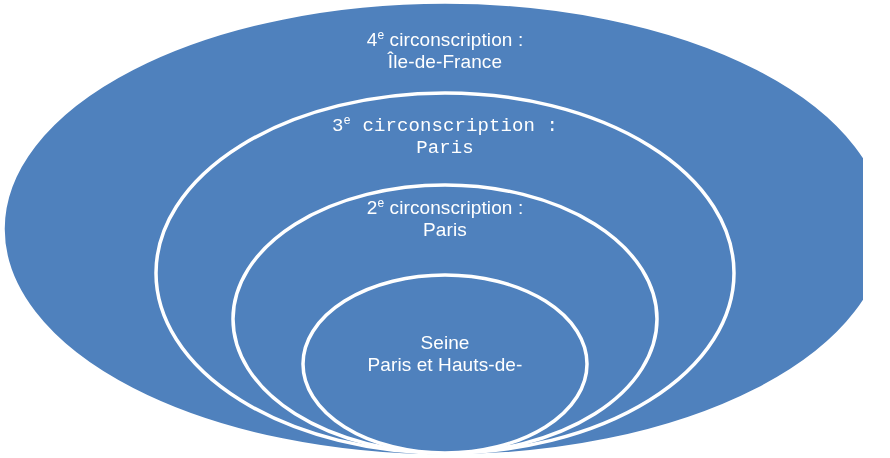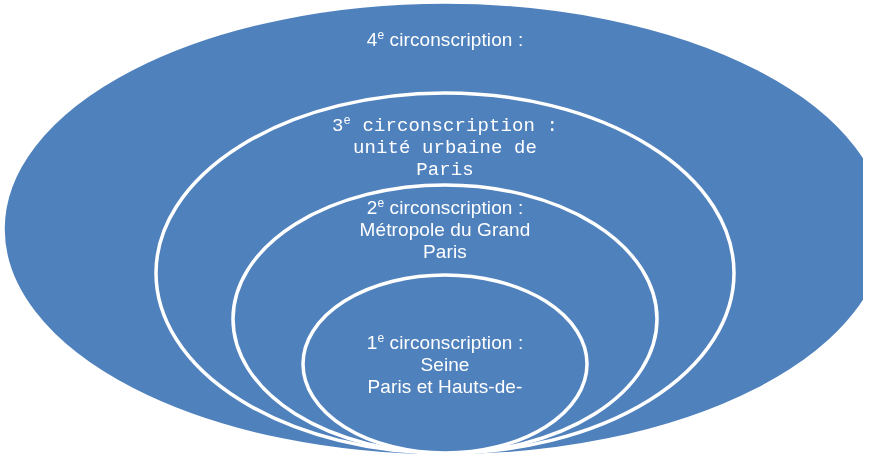--- a/index.html
+++ b/index.html
@@ -53,33 +53,31 @@
 
   <svg class="venn-svg" viewBox="0 0 890 458">
     <ellipse cx="445" cy="229" rx="442" ry="227" fill="#4F81BD"></ellipse>
     <ellipse cx="445" cy="273" rx="289" ry="180" fill="#4F81BD"></ellipse>
     <ellipse cx="445" cy="319" rx="212" ry="134" fill="#4F81BD"></ellipse>
     <ellipse cx="445" cy="364" rx="142" ry="89" fill="#4F81BD"></ellipse>
   </svg>
 
   <div class="label label-l4">
     <div class="line"><span>4</span><sup>e</sup><span> circonscription :</span></div>
+    <div class="line">Île-de-France</div>
   </div>
 
   <div class="label label-l3">
     <div class="line"><span>3</span><sup>e</sup><span> circonscription :</span></div>
-    <div class="line">unité urbaine de</div>
     <div class="line">Paris</div>
   </div>
 
   <div class="label label-l2">
     <div class="line"><span>2</span><sup>e</sup><span> circonscription :</span></div>
-    <div class="line">Métropole du Grand</div>
     <div class="line">Paris</div>
   </div>
 
   <div class="label label-l1">
-    <div class="line"><span>1</span><sup>e</sup><span> circonscription :</span></div>
     <div class="line">Seine</div>
     <div class="line">Paris et Hauts-de-</div>
   </div>
 
 </div>
 
 </body></html>

